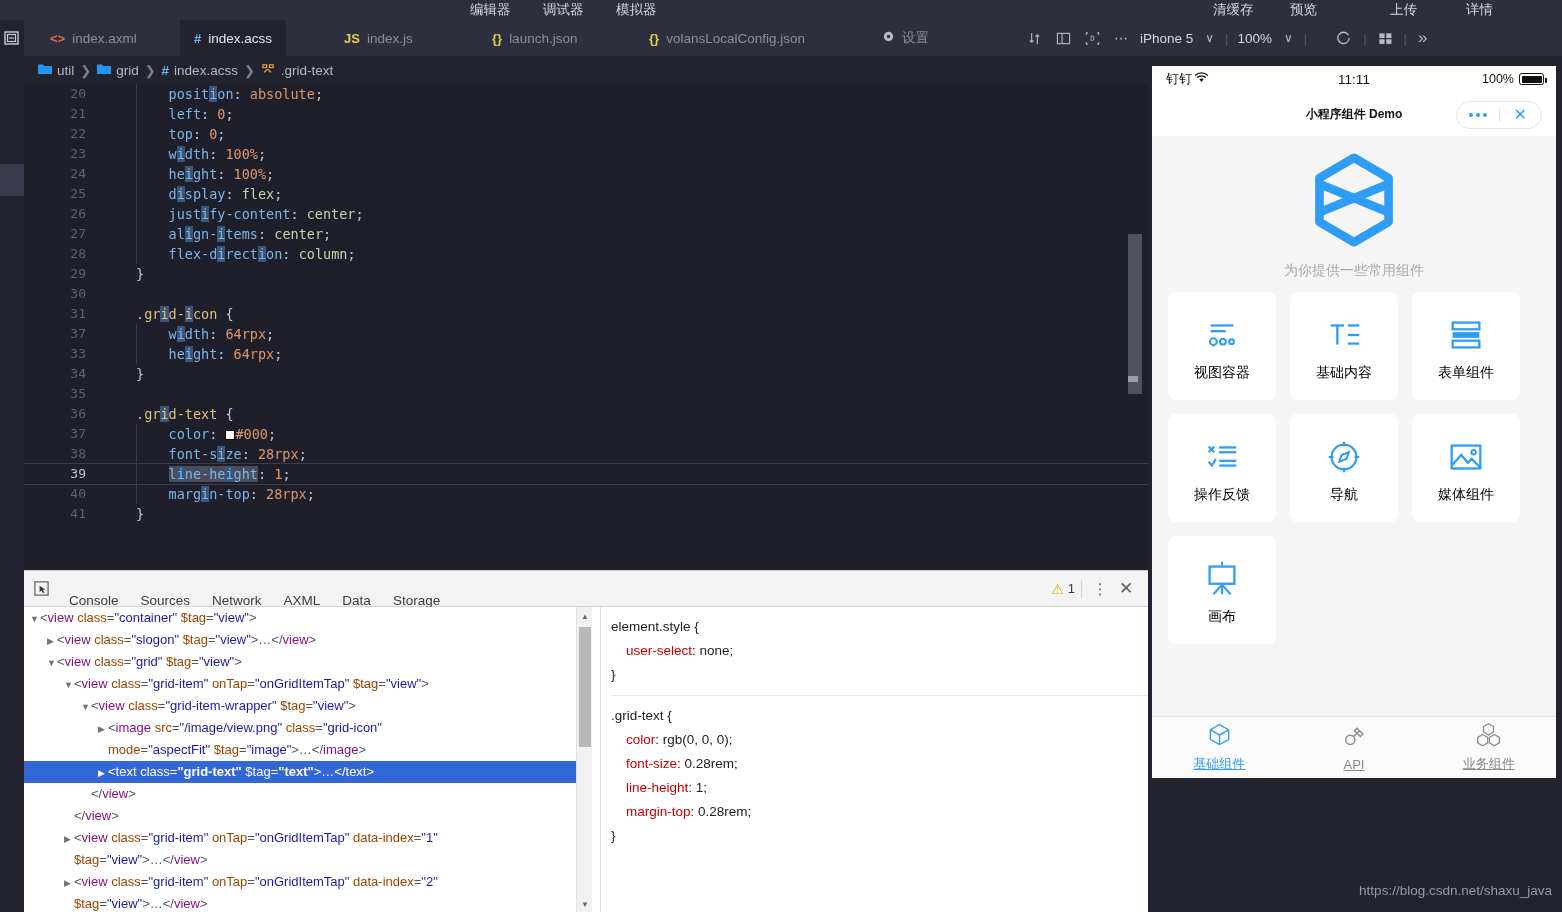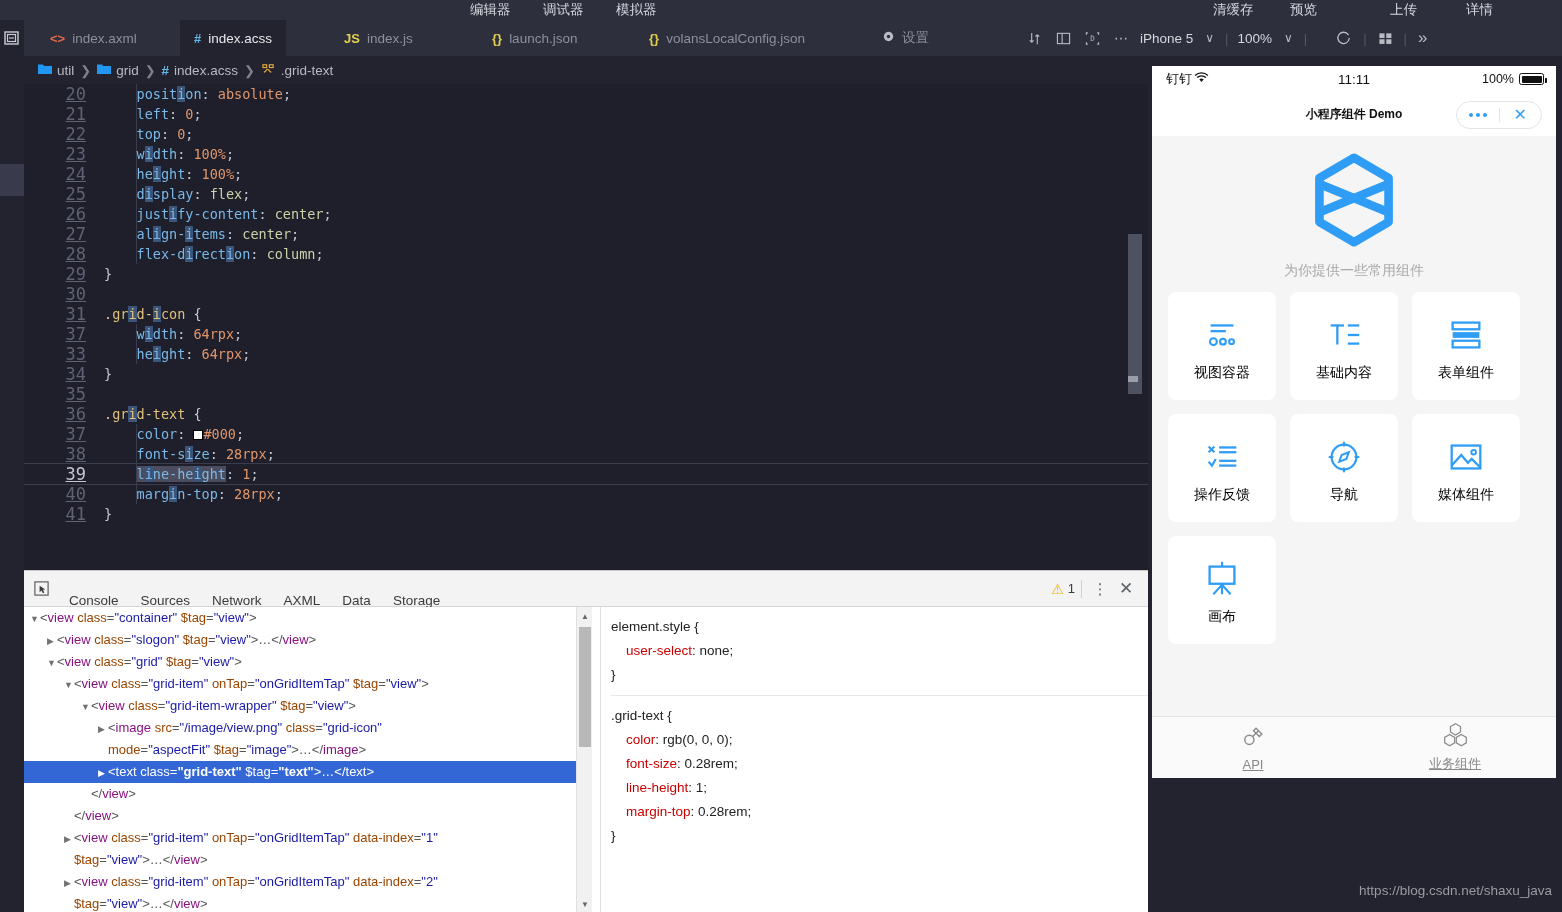--- a/index.html
+++ b/index.html
@@ -90,24 +90,24 @@
   .code {
     position: absolute; left: 0; top: 0; width: 1124px; height: 486px;
   }
   .cline {
     position: relative; height: 20px; line-height: 20px;
     font-family: "DejaVu Sans Mono", monospace; font-size: 13.5px;
     white-space: pre;
   }
   .cline .lno {
     position: absolute; left: 0; width: 62px; text-align: right;
-    color: #5e6273; font-size: 17px; text-decoration: underline;
+    color: #5e6273; font-size: 13px;
   }
   .cline.cur .lno { color: #c3c5d0; }
-  .cline .ctext { position: absolute; left: 80px; color: #c3c8d4; text-align: center; }
+  .cline .ctext { position: absolute; left: 112px; color: #c3c8d4; text-align: center; }
   .cline.cur {
     background: #24253300;
     outline: 1px solid #3a3d4e;
   }
   .indent-guide {
     position: absolute; left: 112px; top: 0; width: 1px; height: 20px;
     background: #3a3c4c;
   }
   .k-prop { color: #79b8e8; }
   .k-val  { color: #c9d4a7; }
@@ -632,20 +632,27 @@
                 <line x1="22" y1="27" x2="22" y2="38" stroke="#2f9df5" stroke-width="2.2"></line>
                 <line x1="22" y1="28" x2="13" y2="38" stroke="#2f9df5" stroke-width="2.2"></line>
                 <line x1="22" y1="28" x2="31" y2="38" stroke="#2f9df5" stroke-width="2.2"></line>
               </svg></div>
             <div class="grid-text">画布</div>
           </div>
         </div>
     </div>
 
     <div class="tabbar-sim" id="sim-tabbar">
+        <div class="tb-item active">
+          <div><svg viewBox="0 0 30 30" width="25" height="25">
+              <path d="M15 3 L26 9.5 L26 21 L15 27 L4 21 L4 9.5 Z" fill="none" stroke="#2f9df5" stroke-width="1.7"></path>
+              <path d="M4 9.5 L15 15.5 L26 9.5 M15 15.5 L15 27" fill="none" stroke="#2f9df5" stroke-width="1.7"></path>
+            </svg></div>
+          <div class="tb-label">基础组件</div>
+        </div>
         <div class="tb-item">
           <div><svg viewBox="0 0 30 30" width="25" height="25">
               <circle cx="10" cy="19" r="5.5" fill="none" stroke="#8b8b8b" stroke-width="1.7"></circle>
               <path d="M14 15 L21 8" stroke="#8b8b8b" stroke-width="1.7"></path>
               <path d="M18 5 L25 12 L22 15 L15 8 Z" fill="none" stroke="#8b8b8b" stroke-width="1.7"></path>
             </svg></div>
           <div class="tb-label">API</div>
         </div>
         <div class="tb-item">
           <div><svg viewBox="0 0 30 30" width="25" height="25">

